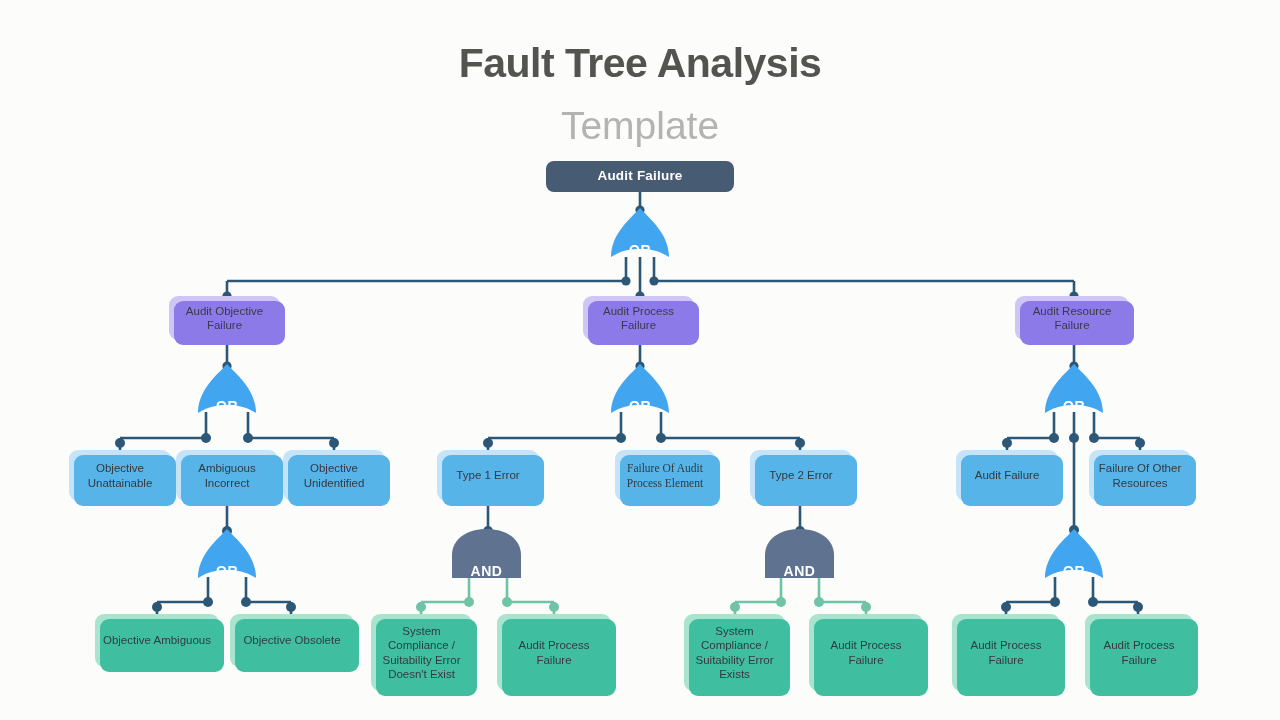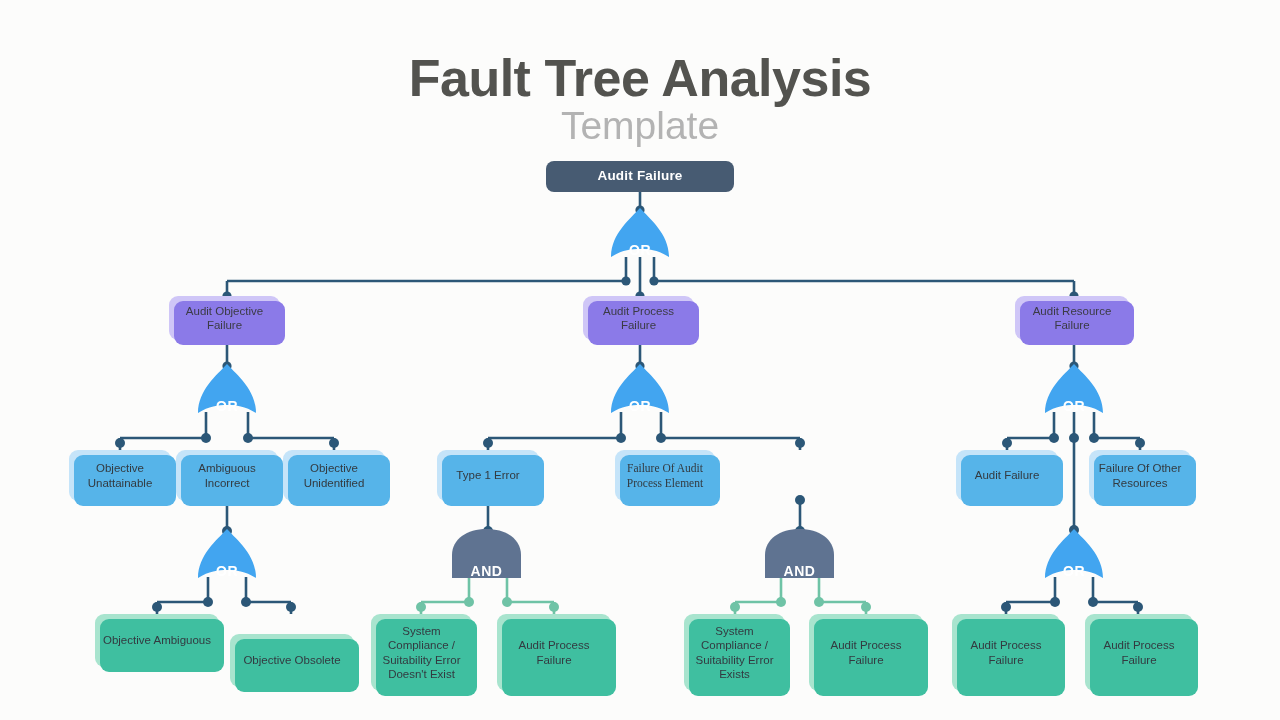--- a/index.html
+++ b/index.html
@@ -8,22 +8,22 @@
     width:1280px;height:720px;
     background:#fcfcfb;
     font-family:"Liberation Sans", sans-serif;
     overflow:hidden;
     position:relative;
   }
   #stage{position:absolute;left:0;top:0;width:1280px;height:720px;}
   #wires{position:absolute;left:0;top:0;width:1280px;height:720px;pointer-events:none;}
 
   .title{
-    position:absolute;left:0;top:48px;width:1280px;text-align:center;
-    font-size:52px;font-weight:bold;color:#53534f;letter-spacing:-0.5px;
+    position:absolute;left:0;top:40px;width:1280px;text-align:center;
+    font-size:41px;font-weight:bold;color:#53534f;letter-spacing:-0.5px;
   }
   .subtitle{
     position:absolute;left:0;top:104px;width:1280px;text-align:center;
     font-size:39px;color:#b3b3b3;font-weight:normal;letter-spacing:0px;
   }
 
   .node{
     position:absolute;box-sizing:border-box;
     display:flex;align-items:center;justify-content:center;
     text-align:center;border-radius:9px;
@@ -247,32 +247,35 @@
   <div class="node n-blue" style="left:283px;top:450px;width:102px;height:51px;">
     <span>Objective Unidentified</span>
   </div>
 
   <div class="node n-blue" style="left:437px;top:450px;width:102px;height:51px;">
     <span>Type 1 Error</span>
   </div>
   <div class="node n-blue" style="left:615px;top:450px;width:100px;height:51px;font-family:Liberation Serif, serif;">
     <span>Failure Of Audit Process Element</span>
   </div>
+  <div class="node n-blue" style="left:750px;top:450px;width:102px;height:51px;">
+    <span>Type 2 Error</span>
+  </div>
 
   <div class="node n-blue" style="left:956px;top:450px;width:102px;height:51px;">
     <span>Audit Failure</span>
   </div>
   <div class="node n-blue" style="left:1089px;top:450px;width:102px;height:51px;">
     <span>Failure Of Other Resources</span>
   </div>
 
   <div class="node n-green" style="left:95px;top:614px;width:124px;height:53px;">
     <span>Objective Ambiguous</span>
   </div>
-  <div class="node n-green" style="left:230px;top:614px;width:124px;height:53px;margin-top:20px;">
+  <div class="node n-green" style="left:230px;top:614px;width:124px;height:53px;">
     <span>Objective Obsolete</span>
   </div>
 
   <div class="node n-green" style="left:371px;top:614px;width:101px;height:77px;">
     <span>System Compliance / Suitability Error Doesn't Exist</span>
   </div>
   <div class="node n-green" style="left:497px;top:614px;width:114px;height:77px;">
     <span>Audit Process Failure</span>
   </div>
 

